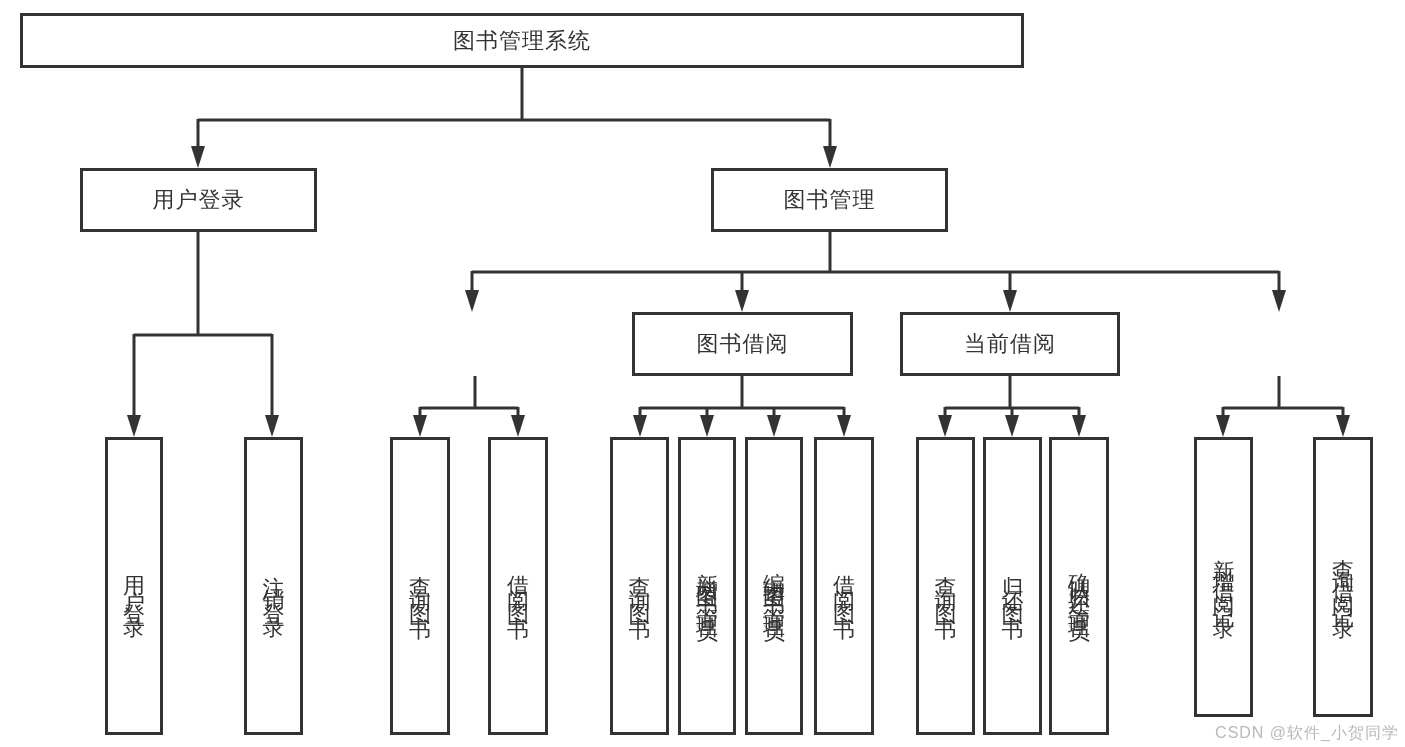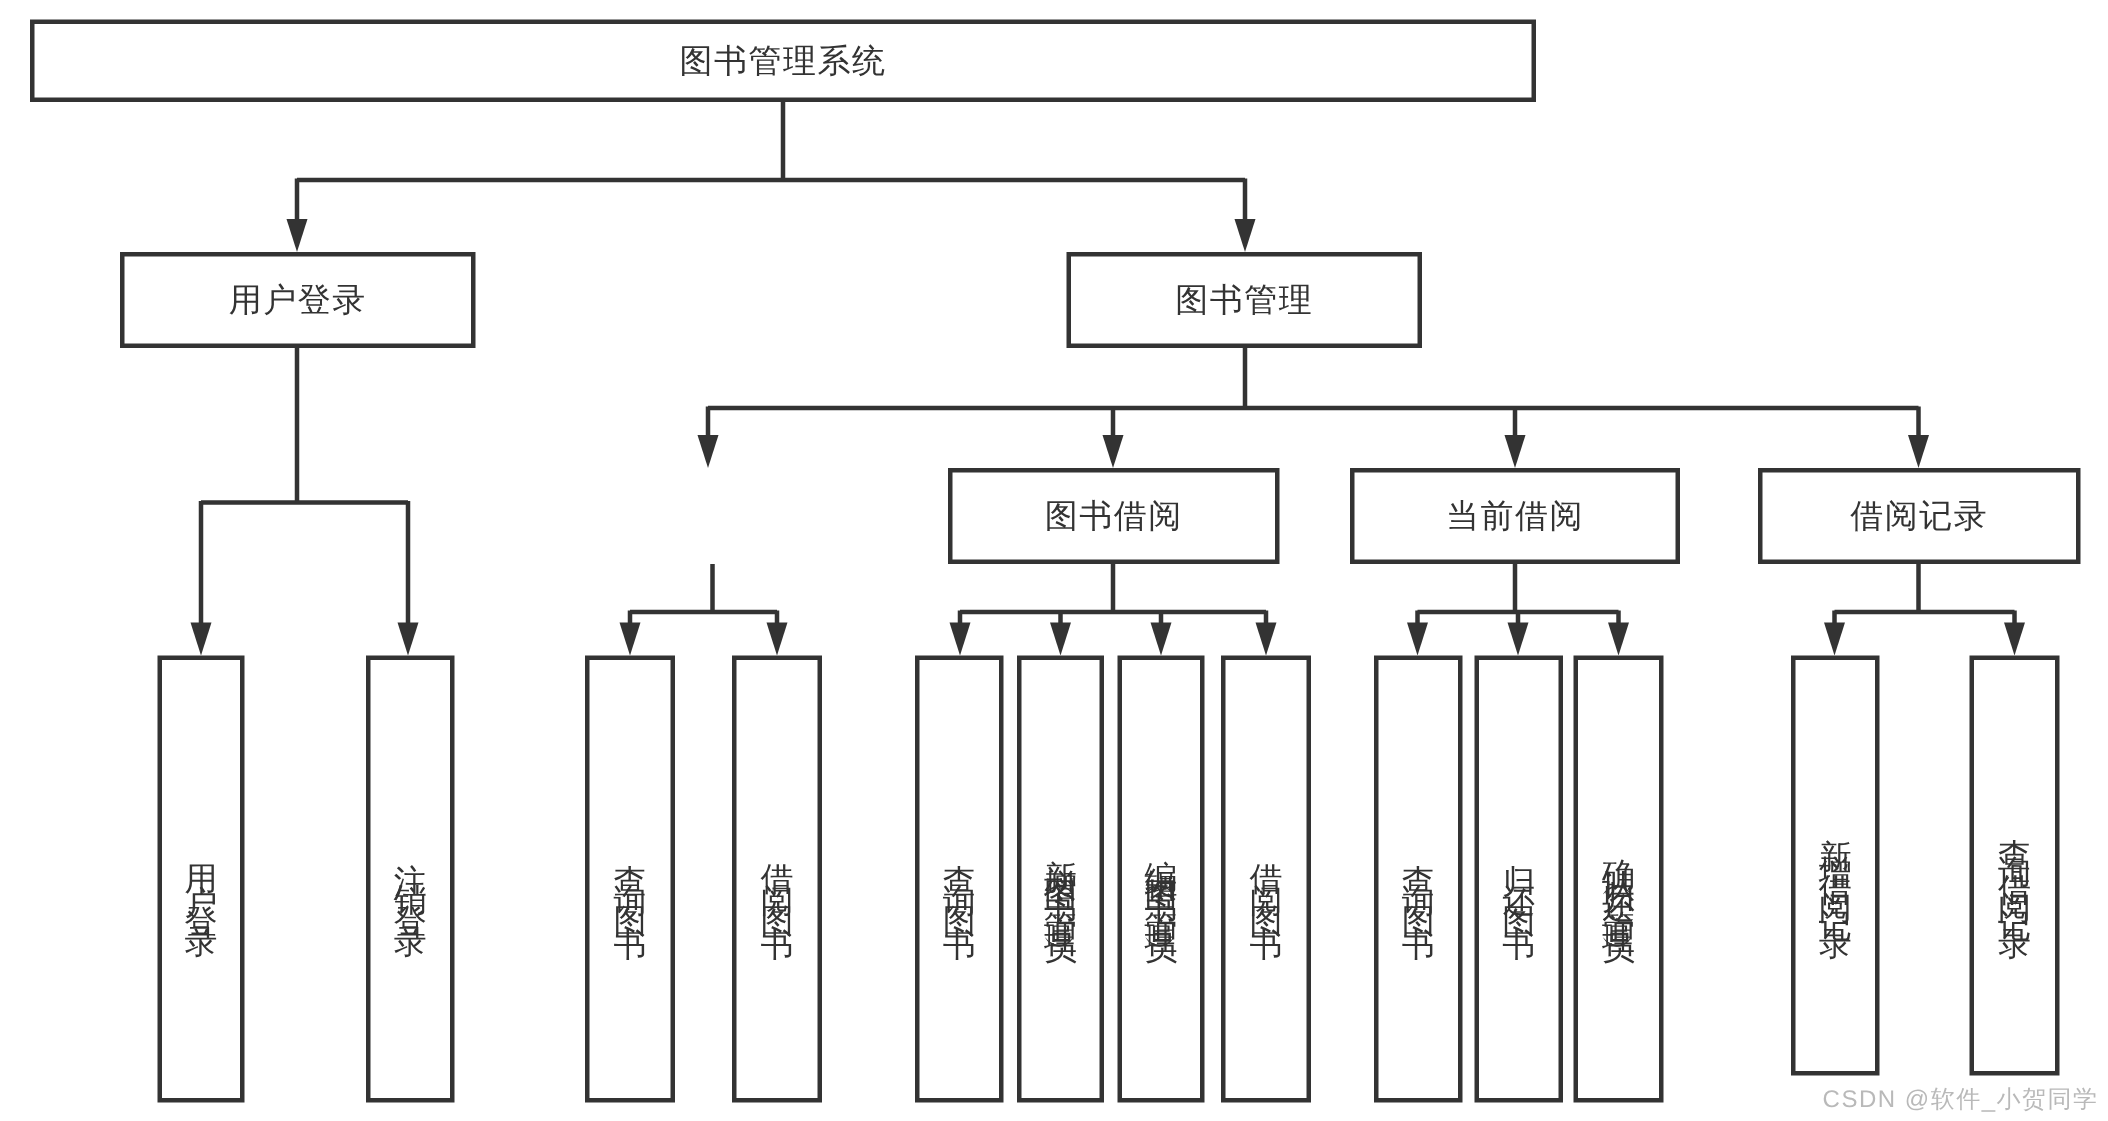--- a/index.html
+++ b/index.html
@@ -117,23 +117,20 @@
   <div class="node" style="left:711px; top:168px; width:237px; height:64px;">
     <span class="hlabel">图书管理</span>
   </div>
 
   <div class="node" style="left:900px; top:312px; width:220px; height:64px;">
     <span class="hlabel">当前借阅</span>
   </div>
   <div class="node" style="left:632px; top:312px; width:221px; height:64px;">
     <span class="hlabel">图书借阅</span>
   </div>
-  <div class="node" style="left:1172px; top:312px; width:215px; height:64px;">
-    <span class="hlabel">借阅记录</span>
-  </div>
 
   <div class="node" style="left:105px; top:437px; width:58px; height:298px;">
     <span class="vlabel ls-wide">用户登录</span>
   </div>
   <div class="node" style="left:244px; top:437px; width:59px; height:298px;">
     <span class="vlabel ls-wide">注销登录</span>
   </div>
 
   <div class="node" style="left:390px; top:437px; width:60px; height:298px;">
     <span class="vlabel ls-wide">查询图书</span>

